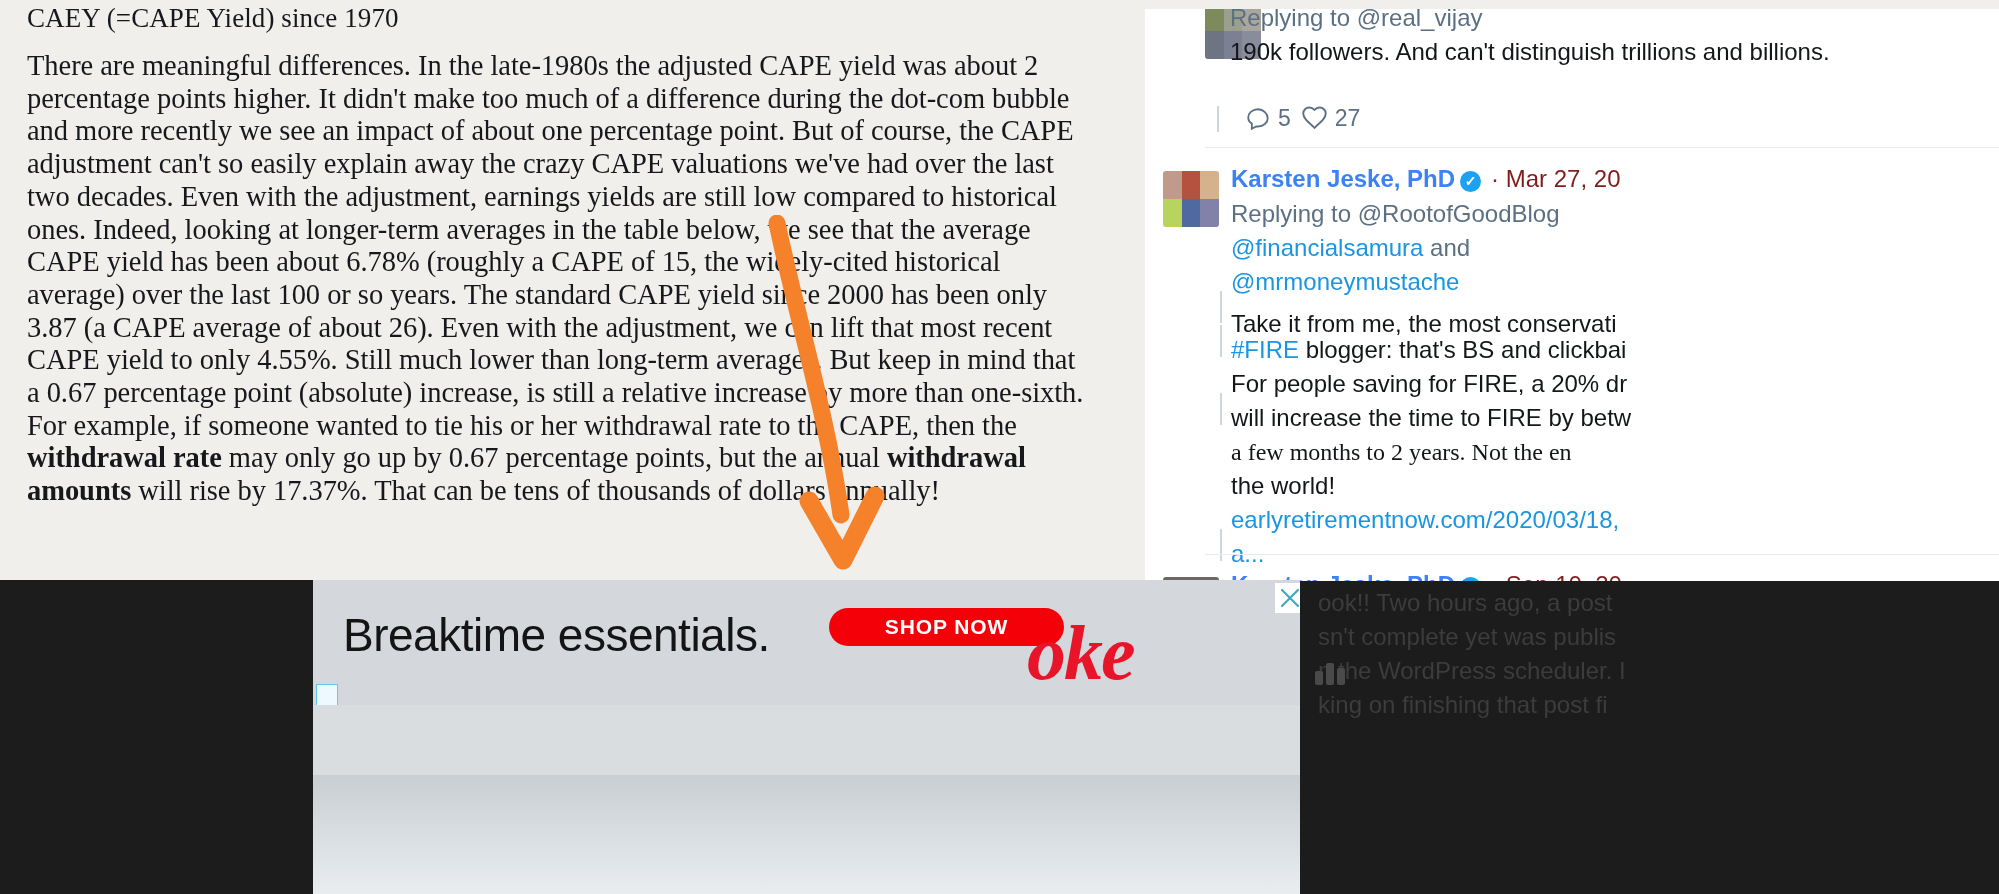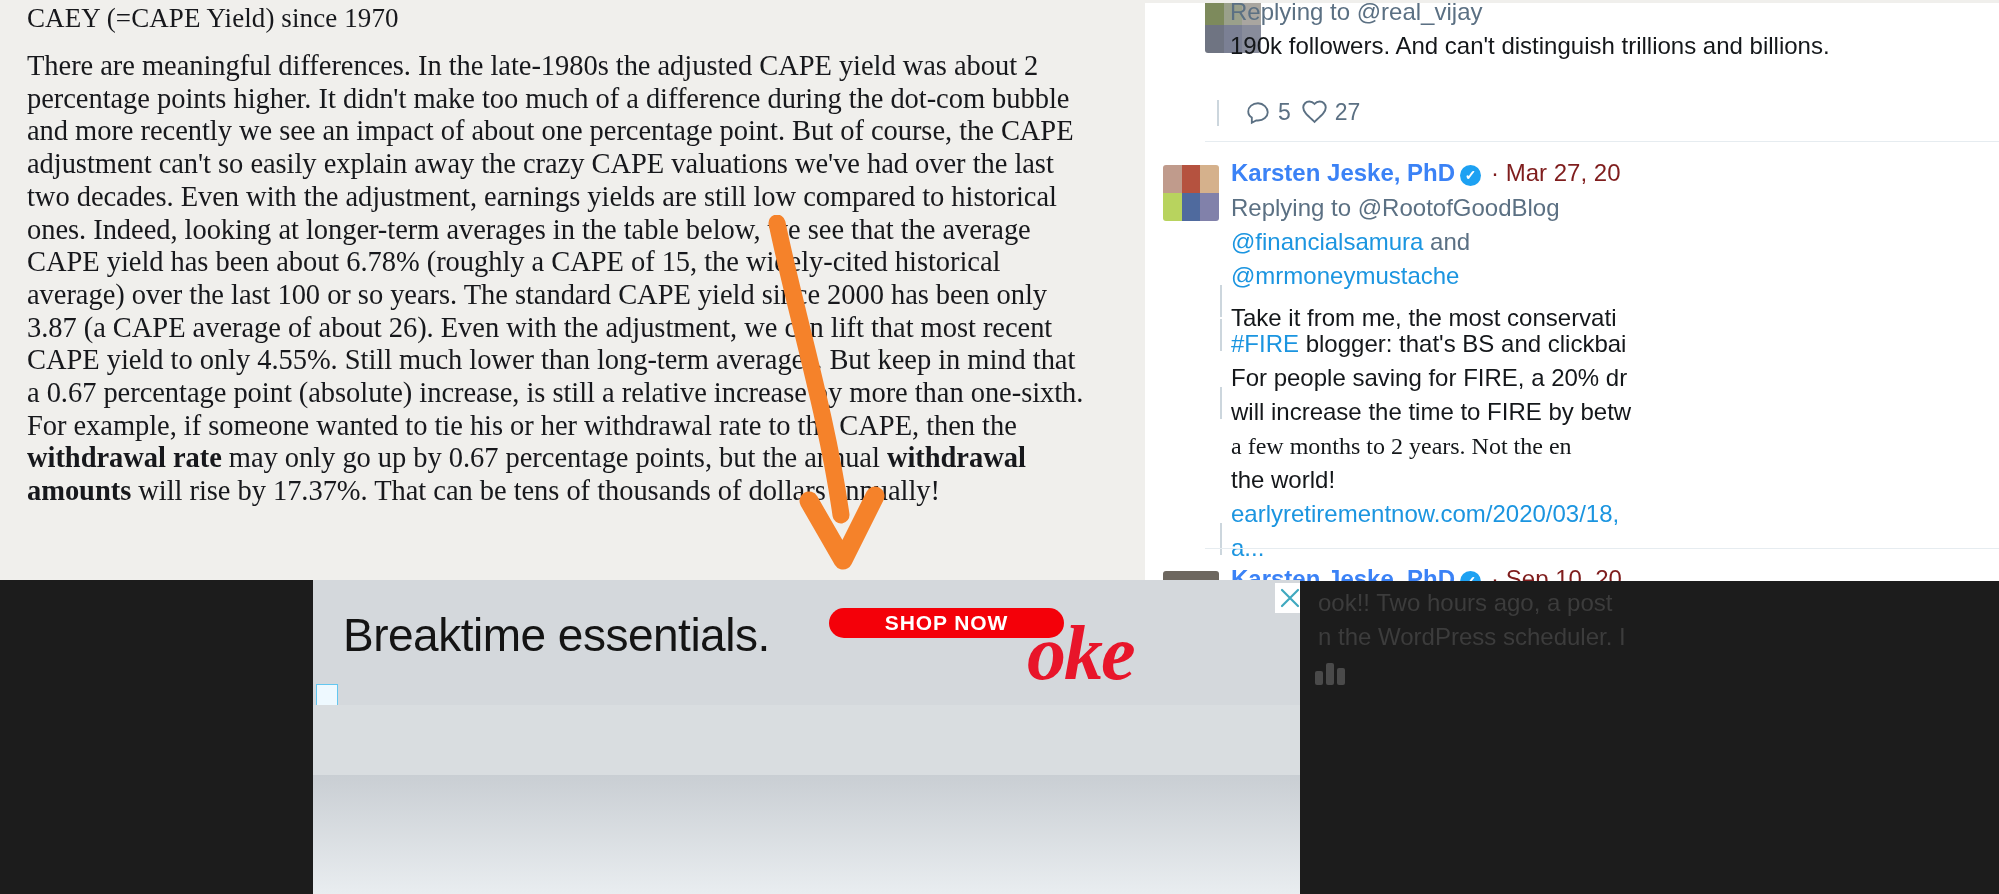--- a/index.html
+++ b/index.html
@@ -71,21 +71,21 @@
     position:absolute;left:166px;top:862px;
     font-family:"Liberation Serif", serif;font-size:28px;color:#17181c;
   }
   
   #arrow-annotation{
     position:absolute;left:735px;top:215px;width:200px;height:380px;
     pointer-events:none;
   }
   
   #twitter-sidebar{
-    position:absolute;left:1145px;top:3px;width:854px;height:762px;
+    position:absolute;left:1145px;top:9px;width:854px;height:762px;
     background:#ffffff;overflow:hidden;
     font-family:"Liberation Sans", sans-serif;
   }
   .tw-divider{
     position:absolute;left:60px;width:794px;height:1px;background:#e6ecf0;
   }
   .tw-left-rail{
     position:absolute;left:75px;width:2px;background:#ccd6dd;
   }
   .tweet{position:absolute;left:0;width:854px;}
@@ -140,21 +140,21 @@
     position:absolute;left:313px;top:580px;width:987px;height:314px;
     background:linear-gradient(#d9dde0 0%,#d9dde0 62%,#c9ced3 62%,#e9edf0 100%);
     overflow:hidden;
   }
   #ad-headline{
     position:absolute;left:30px;top:28px;
     font-family:"Liberation Sans", sans-serif;
     font-size:46px;font-weight:normal;color:#141414;letter-spacing:-.5px;
   }
   #ad-cta{
-    position:absolute;left:516px;top:28px;width:235px;height:30px;
+    position:absolute;left:516px;top:28px;width:235px;height:38px;
     background:#f40009;border-radius:24px;
     font-family:"Liberation Sans", sans-serif;
     color:#fff;font-size:21px;font-weight:bold;letter-spacing:.9px;
     display:flex;align-items:center;justify-content:center;
   }
   #ad-close{
     position:absolute;left:962px;top:3px;width:30px;height:30px;
     background:#fff;display:flex;align-items:center;justify-content:center;
   }
   #ad-close svg{display:block;}
@@ -339,21 +339,23 @@
       <span class="tw-name">Karsten Jeske, PhD</span><span class="tw-verified">✓</span><span class="tw-meta" style="margin-left:10px;">· Sep 10, 20</span>
     </div>
   </div>
 </div>
 
 <div id="dark-overlay-left"></div>
 <div id="dark-overlay-right"></div>
 
 <div id="overlay-right-text">
   <div>ook!! Two hours ago, a post</div>
+  <div>sn't complete yet was publis</div>
   <div>n the WordPress scheduler. I</div>
+  <div>king on finishing that post fi</div>
 </div>
 
 <div id="brand-mark">
   <i style="height:14px;"></i>
     <i style="height:22px;"></i>
     <i style="height:17px;"></i>
 </div>
 
 <div id="ad-banner-lower"></div>
 

